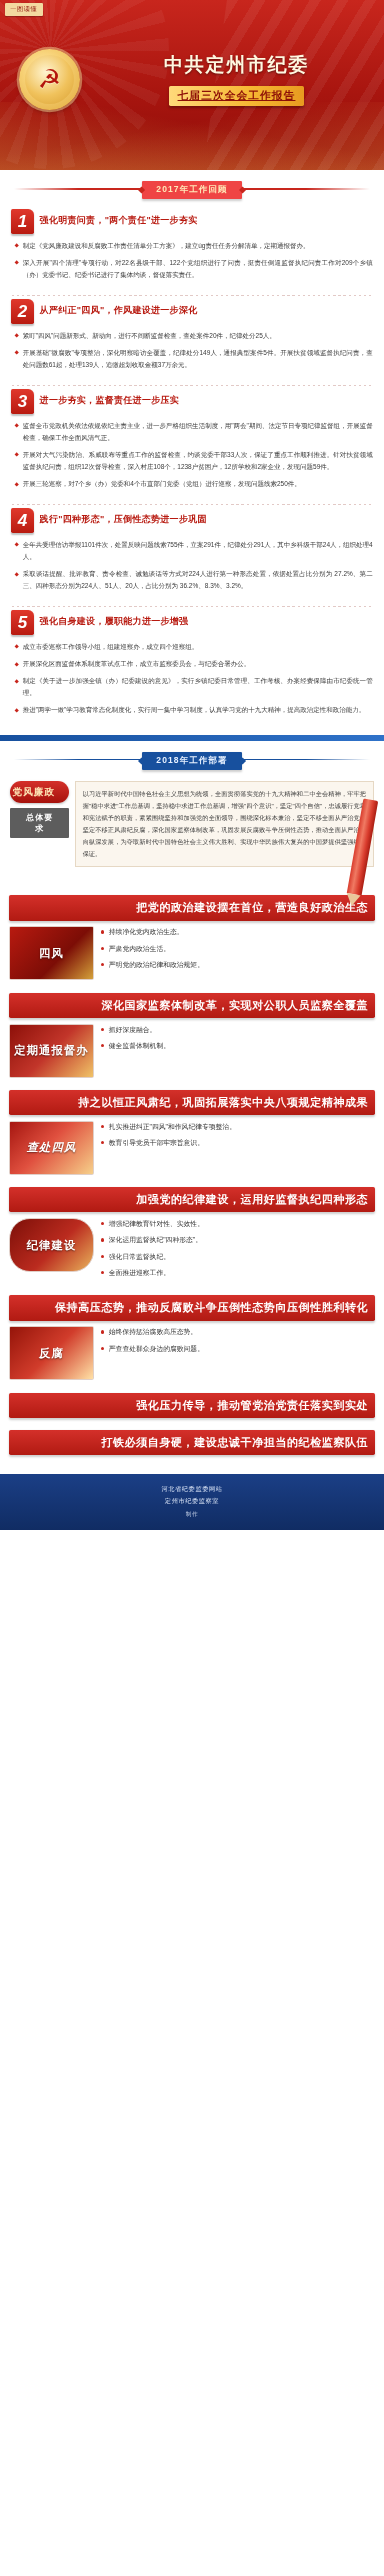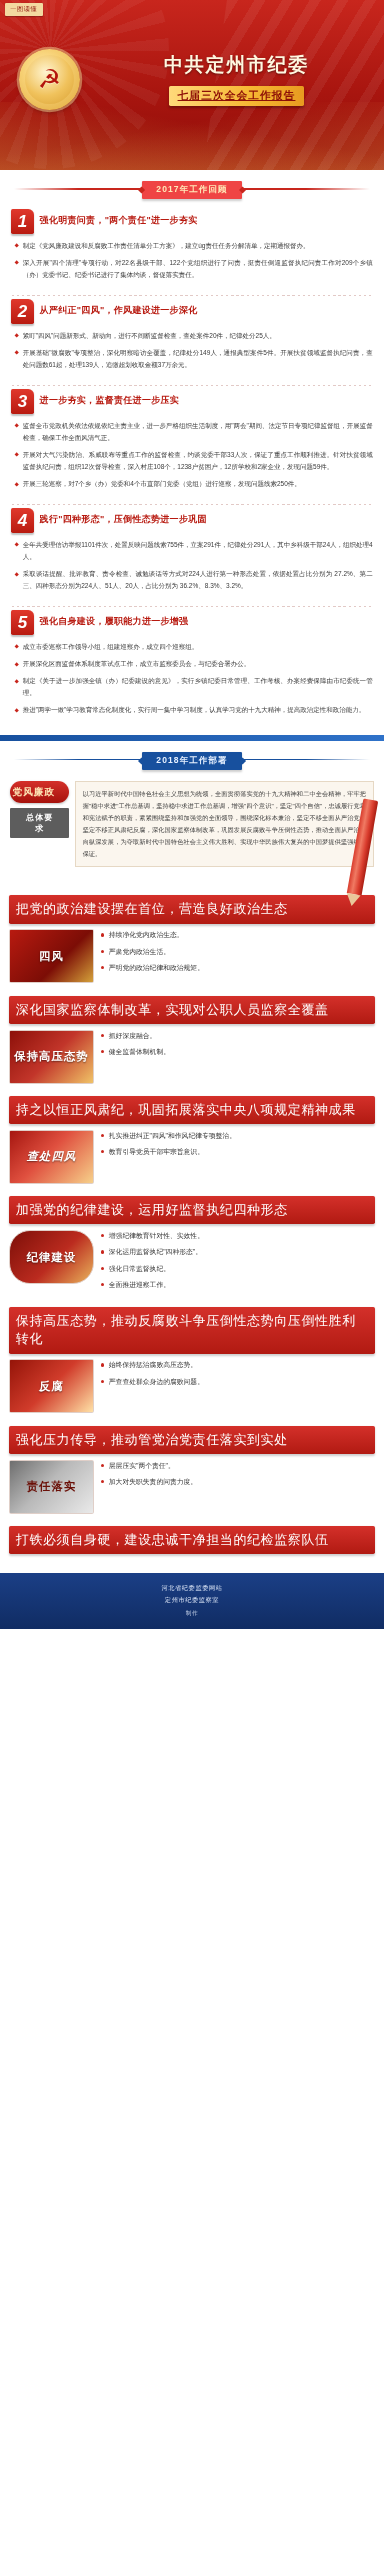--- a/index.html
+++ b/index.html
@@ -243,23 +243,23 @@
     border-left: 7.3px solid transparent;
     border-right: 7.3px solid transparent;
     border-top: 12.4px solid #eac79a;
   }
 
   
   .task-banner {
     margin: 12.4px 9px 0;
     background: linear-gradient(180deg,#d4302a 0%, #b11a12 100%);
     color: #fff;
-    text-align: left;
-    font-size: 13px;
-    font-weight: normal;
+    text-align: right;
+    font-size: 11px;
+    font-weight: bold;
     letter-spacing: 0.6px;
     padding: 5.1px 6.8px;
     border-radius: 1.7px;
     box-shadow: 0 1.1px 2.3px rgba(0,0,0,.2);
   }
   .task-body {
     margin: 5.7px 9px 0;
     display: flex;
     gap: 6.8px;
     align-items: flex-start;
@@ -427,21 +427,21 @@
     <div class="task-img img-a">四风</div>
     <div class="task-points">
       <div class="tp">持续净化党内政治生态。</div>
       <div class="tp">严肃党内政治生活。</div>
       <div class="tp">严明党的政治纪律和政治规矩。</div>
     </div>
   </div>
 
   <div class="task-banner">深化国家监察体制改革，实现对公职人员监察全覆盖</div>
   <div class="task-body">
-    <div class="task-img img-b">保持高压态势</div>
+    <div class="task-img img-b">定期通报督办</div>
     <div class="task-points">
       <div class="tp">抓好深度融合。</div>
       <div class="tp">健全监督体制机制。</div>
     </div>
   </div>
 
   <div class="task-banner">持之以恒正风肃纪，巩固拓展落实中央八项规定精神成果</div>
   <div class="task-body">
     <div class="task-img img-c">查处四风</div>
     <div class="task-points">
@@ -464,27 +464,20 @@
   <div class="task-banner">保持高压态势，推动反腐败斗争压倒性态势向压倒性胜利转化</div>
   <div class="task-body">
     <div class="task-img img-e">反腐</div>
     <div class="task-points">
       <div class="tp">始终保持惩治腐败高压态势。</div>
       <div class="tp">严查查处群众身边的腐败问题。</div>
     </div>
   </div>
 
   <div class="task-banner">强化压力传导，推动管党治党责任落实到实处</div>
-  <div class="task-body">
-    <div class="task-img img-f">责任落实</div>
-    <div class="task-points">
-      <div class="tp">层层压实"两个责任"。</div>
-      <div class="tp">加大对失职失责的问责力度。</div>
-    </div>
-  </div>
 
   <div class="task-banner">打铁必须自身硬，建设忠诚干净担当的纪检监察队伍</div>
 
   <div class="footer">
     <div>河北省纪委监委网站</div>
     <div>定州市纪委监察室</div>
     <div class="made">制作</div>
   </div>
 
 </div>

